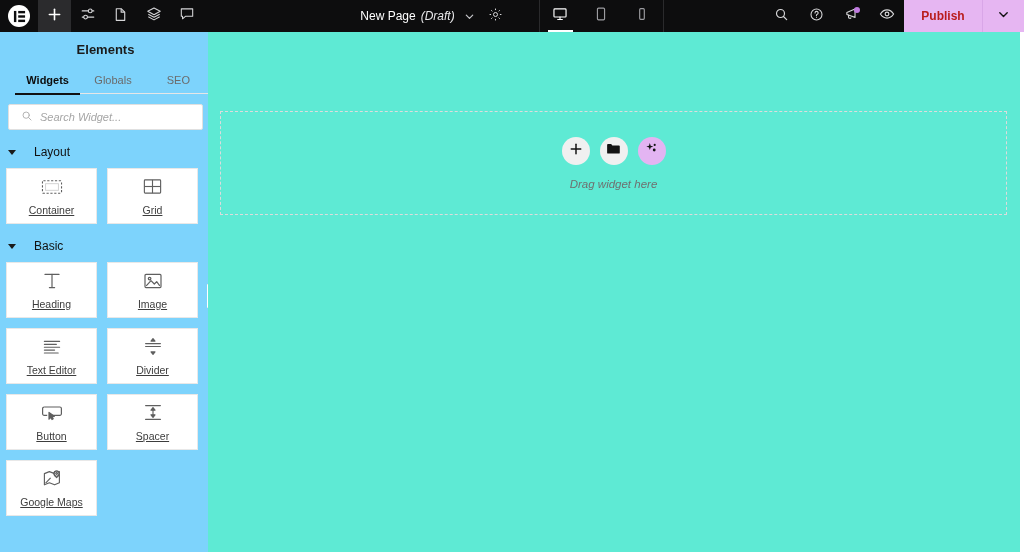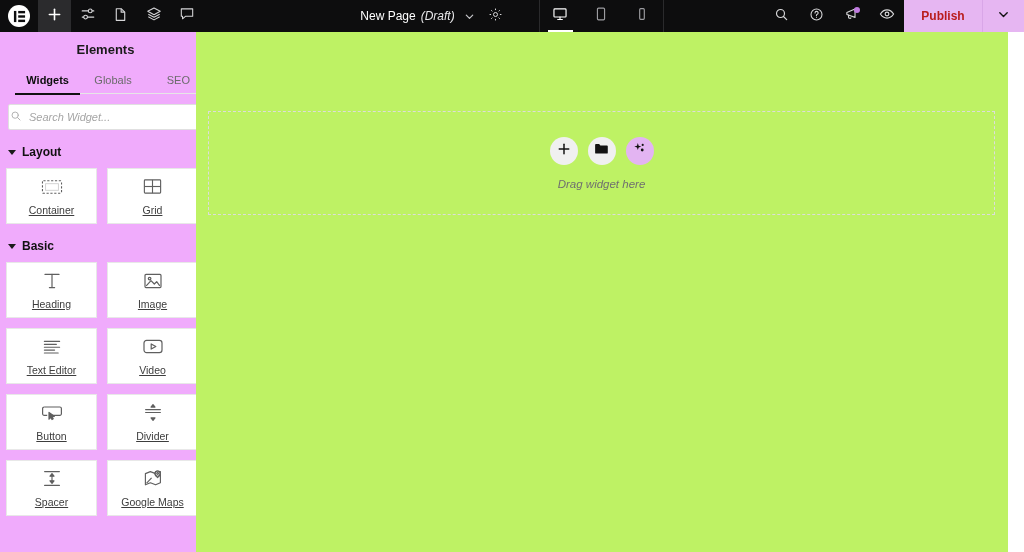--- a/index.html
+++ b/index.html
@@ -65,69 +65,69 @@
     width: 78px; height: 32px; border: none; font-family: inherit;
   }
   .publish-chev {
     background: #e6b6f2; width: 42px; height: 32px; display: flex; align-items: center; justify-content: center;
     color: #131313; border-left: 1px solid #d9a6e8;
   }
 
   
   #panel {
     position: absolute; top: 32px; left: 0; width: 212px; height: 520px;
-    background: #f0abfc; border-right: 1px solid #e6e6e6; overflow: hidden;
+    background: #7dd3fc; border-right: 1px solid #e6e6e6; overflow: hidden;
   }
   .panel-title {
     height: 34px; display: flex; align-items: center; justify-content: center;
     font-size: 13px; font-weight: bold; color: #1a1a1a;
   }
   .panel-tabs { display: flex; height: 28px; border-bottom: 1px solid #e6e6e6; margin-left: 15px; }
   .panel-tab {
     flex: 1; display: flex; align-items: center; justify-content: center;
     font-size: 11px; color: #6b6b6b; position: relative; height: 28px;
   }
   .panel-tab.active { color: #0d0d0d; font-weight: bold; }
   .panel-tab.active::after {
     content: ""; position: absolute; left: 0; right: 0; bottom: -1px; height: 2px; background: #111111;
   }
   .search-wrap { padding: 10px 8px 0 8px; }
   .search-box {
     height: 26px; border: 1px solid #e0e0e0; border-radius: 2px; display: flex; align-items: center;
-    padding: 0 1px; gap: 7px; background: #ffffff;
+    padding: 0 12px; gap: 7px; background: #ffffff;
   }
   .search-box input {
     border: none; outline: none; font-size: 11px; font-style: italic; color: #9a9a9a;
     font-family: inherit; width: 100%; background: transparent;
   }
   .search-box input::placeholder { color: #a5a5a5; font-style: italic; }
 
   .section { margin-top: 14px; }
   .section-head {
-    display: flex; align-items: center; gap: 6px; padding: 0 8px 0 8px;
-    font-size: 12px; font-weight: bold; color: #111111; height: 16px;
+    display: flex; align-items: center; gap: 18px; padding: 0 8px 0 8px;
+    font-size: 12px; font-weight: normal; color: #111111; height: 16px;
   }
   .caret { width: 0; height: 0; border-left: 4px solid transparent; border-right: 4px solid transparent; border-top: 5px solid #1a1a1a; }
   .wgrid { display: flex; flex-wrap: wrap; gap: 10px; padding: 8px 6px 0 6px; }
   .wcard {
     width: 91px; height: 56px; background: #ffffff; border: 1px solid #e8e8e8;
     display: flex; flex-direction: column; align-items: center; justify-content: center; gap: 7px;
   }
   .wcard .wicon { color: #5f5f5f; display: flex; align-items: center; justify-content: center; height: 20px; }
   .wcard .wlabel { font-size: 10.5px; color: #3d3d3d; text-decoration: underline; }
 
   .collapse-handle {
     position: absolute; left: 207px; top: 284px; width: 13px; height: 24px;
     background: #ffffff; border: 1px solid #ebebeb; border-left: none; border-radius: 0 3px 3px 0;
     display: flex; align-items: center; justify-content: center; color: #8b8b8b;
   }
 
   
   #canvas {
-    position: absolute; top: 32px; left: 196px; width: 812px; height: 520px; background: #bef264;
+    position: absolute; top: 32px; left: 208px; width: 812px; height: 520px; background: #5eead4;
   }
   .dropzone {
     position: absolute; left: 12px; top: 79px; width: 787px; height: 104px;
     border: 1px dashed #dcdcdc; display: flex; flex-direction: column;
     align-items: center; justify-content: center; gap: 13px;
   }
   .dz-buttons { display: flex; gap: 10px; align-items: center; }
   .dz-btn {
     width: 28px; height: 28px; border-radius: 50%; background: #f0f0f0;
     display: flex; align-items: center; justify-content: center; color: #131313;
@@ -381,51 +381,42 @@
             <line x1="2.4" y1="2.4" x2="17.6" y2="2.4"></line>
             <line x1="2.4" y1="5.3" x2="14.4" y2="5.3"></line>
             <line x1="2.4" y1="8.2" x2="17.6" y2="8.2"></line>
             <line x1="2.4" y1="11.1" x2="12.6" y2="11.1"></line>
             <line x1="2.4" y1="14" x2="16.2" y2="14"></line>
           </svg>
         </span>
         <span class="wlabel">Text Editor</span>
       </div>
 
-      <div class="wcard">
-        <span class="wicon">
-          <svg width="22" height="17" viewBox="0 0 22 17" fill="none" stroke="#5f5f5f" stroke-width="1.2" stroke-linejoin="round">
-            <rect x="2" y="2.4" width="18" height="12.2" rx="2.6"></rect>
-            <path d="M9.2 5.9 13.8 8.5 9.2 11.1z"></path>
-          </svg>
-        </span>
-        <span class="wlabel">Video</span>
-      </div>
-
-      <div class="wcard">
-        <span class="wicon">
-          <svg width="22" height="17" viewBox="0 0 22 17" fill="none" stroke="#5f5f5f" stroke-width="1.2" stroke-linejoin="round">
-            <path d="M3.2 3h15.6a1.6 1.6 0 0 1 1.6 1.6v5.2a1.6 1.6 0 0 1-1.6 1.6H9.6"></path>
-            <path d="M3.2 3a1.6 1.6 0 0 0-1.6 1.6v5.2A1.6 1.6 0 0 0 3.2 11.4h3"></path>
-            <path d="M8 8.4 8 15.2l1.7-1.9 1.3 2.2 1.2-.7-1.2-2.1 2.3-.4z" fill="#5f5f5f"></path>
-          </svg>
-        </span>
-        <span class="wlabel">Button</span>
-      </div>
 
       <div class="wcard">
         <span class="wicon">
           <svg width="20" height="19" viewBox="0 0 20 19" fill="none" stroke="#5f5f5f" stroke-width="1.15" stroke-linecap="round" stroke-linejoin="round">
             <path d="M10 1.6 12 4.1H8z" fill="#5f5f5f"></path>
             <line x1="2.6" y1="6.6" x2="17.4" y2="6.6"></line>
             <line x1="2.6" y1="9.5" x2="17.4" y2="9.5"></line>
             <path d="M10 17.4 8 14.9h4z" fill="#5f5f5f"></path>
           </svg>
         </span>
         <span class="wlabel">Divider</span>
+      </div>
+
+      <div class="wcard">
+        <span class="wicon">
+          <svg width="22" height="17" viewBox="0 0 22 17" fill="none" stroke="#5f5f5f" stroke-width="1.2" stroke-linejoin="round">
+            <path d="M3.2 3h15.6a1.6 1.6 0 0 1 1.6 1.6v5.2a1.6 1.6 0 0 1-1.6 1.6H9.6"></path>
+            <path d="M3.2 3a1.6 1.6 0 0 0-1.6 1.6v5.2A1.6 1.6 0 0 0 3.2 11.4h3"></path>
+            <path d="M8 8.4 8 15.2l1.7-1.9 1.3 2.2 1.2-.7-1.2-2.1 2.3-.4z" fill="#5f5f5f"></path>
+          </svg>
+        </span>
+        <span class="wlabel">Button</span>
       </div>
 
       <div class="wcard">
         <span class="wicon">
           <svg width="20" height="19" viewBox="0 0 20 19" fill="none" stroke="#5f5f5f" stroke-width="1.15" stroke-linecap="round" stroke-linejoin="round">
             <line x1="2.6" y1="2.6" x2="17.4" y2="2.6"></line>
             <line x1="2.6" y1="16.4" x2="17.4" y2="16.4"></line>
             <line x1="10" y1="5.6" x2="10" y2="13.4"></line>
             <path d="M10 4.6 12 7.2H8z" fill="#5f5f5f"></path>
             <path d="M10 14.4 8 11.8h4z" fill="#5f5f5f"></path>

